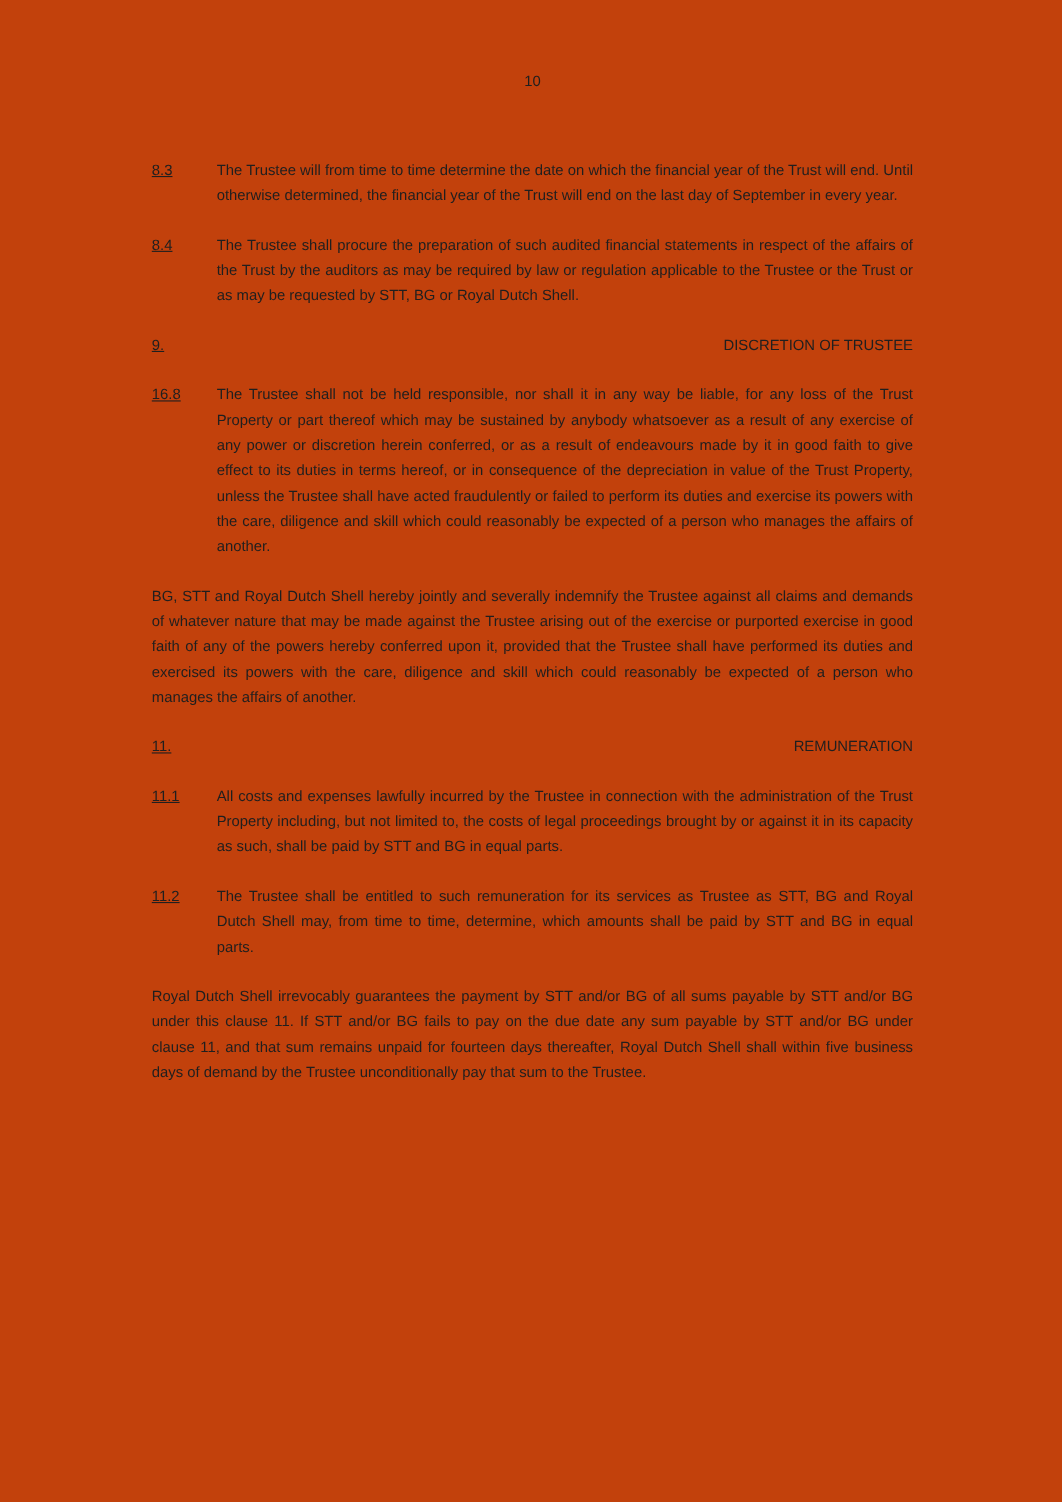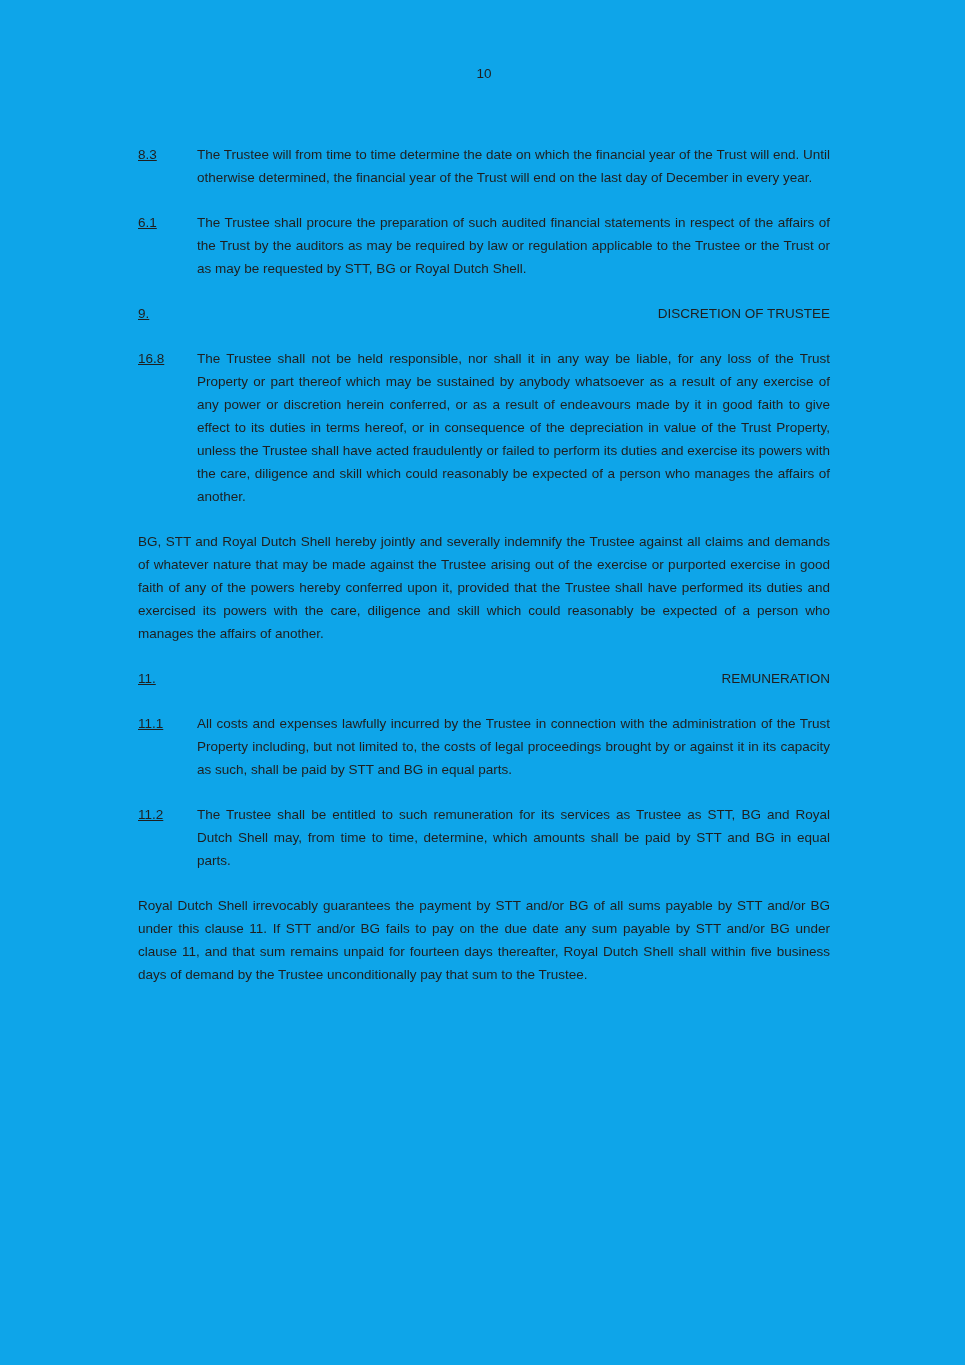--- a/index.html
+++ b/index.html
@@ -4,21 +4,21 @@
 <style>
   html, body {
     margin: 0;
     padding: 0;
     background: #ffffff;
   }
   .page {
     position: relative;
     width: 965px;
     height: 1365px;
-    background: #0ea5e9;
+    background: #c2410c;
     color: #1f1f1f;
     font-family: "Liberation Sans", "DejaVu Sans", sans-serif;
     font-size: 13.5px;
     line-height: 23px;
     box-sizing: border-box;
     padding: 62px 135px 0 138px;
     overflow: hidden;
   }
   .page-number {
     text-align: center;
@@ -43,25 +43,25 @@
 </style>
 </head>
 <body>
 
 <div class="page">
 
   <div class="page-number">10</div>
 
   <div class="block clause">
     <div class="num">8.3</div>
-    <div class="txt">The Trustee will from time to time determine the date on which the financial year of the Trust will end. Until otherwise determined, the financial year of the Trust will end on the last day of December in every year.</div>
+    <div class="txt">The Trustee will from time to time determine the date on which the financial year of the Trust will end. Until otherwise determined, the financial year of the Trust will end on the last day of September in every year.</div>
   </div>
 
   <div class="block clause">
-    <div class="num">6.1</div>
+    <div class="num">8.4</div>
     <div class="txt">The Trustee shall procure the preparation of such audited financial statements in respect of the affairs of the Trust by the auditors as may be required by law or regulation applicable to the Trustee or the Trust or as may be requested by STT, BG or Royal Dutch Shell.</div>
   </div>
 
   <div class="block heading">
     <div class="num">9.</div>
     <div class="txt">DISCRETION OF TRUSTEE</div>
   </div>
 
 
 

